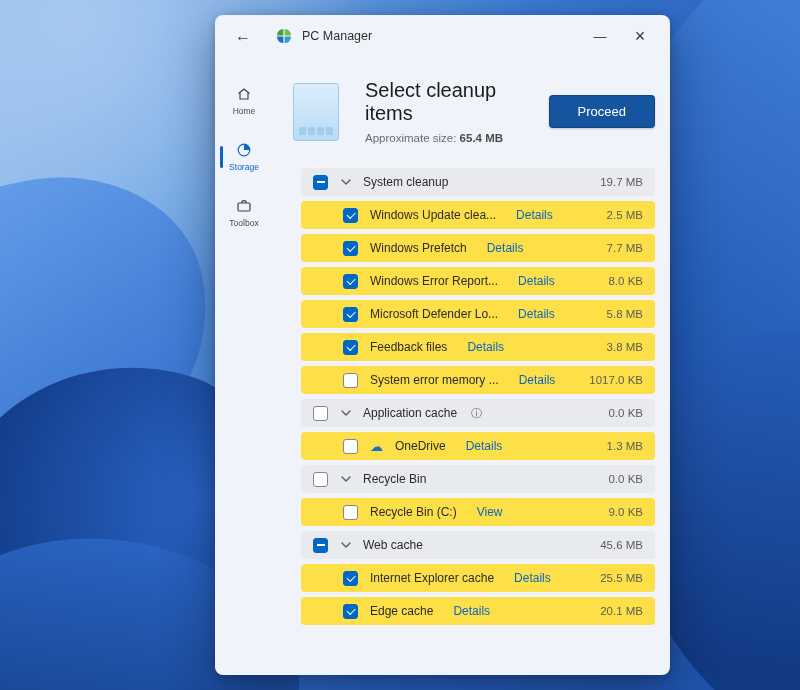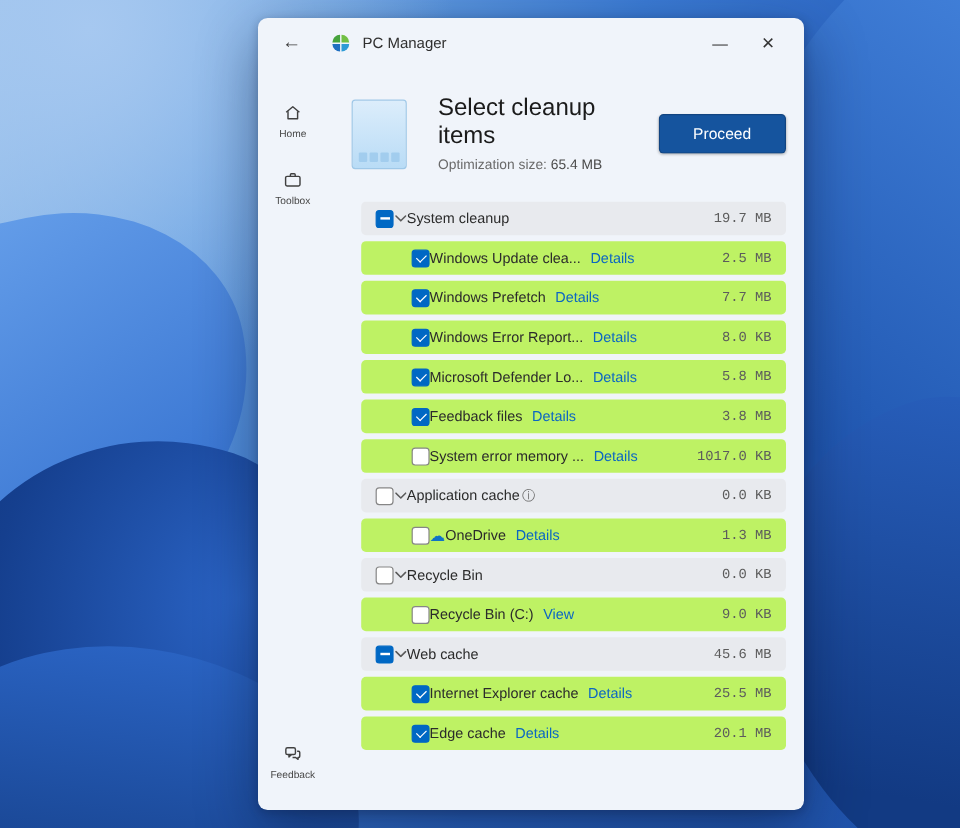--- a/index.html
+++ b/index.html
@@ -58,34 +58,34 @@
   .content { flex:1; min-width:0; display:flex; flex-direction:column; padding:12px 15px 0 20px; }
   .cheader { display:flex; align-items:center; gap:16px; padding:10px 0 24px 0; flex:0 0 auto; }
   .illus { width:46px; height:58px; border-radius:3px; position:relative; flex:0 0 auto;
            background:linear-gradient(#dcedfb,#b9dcf6); border:1px solid #9fc8e8;
            display:flex; align-items:flex-end; justify-content:center; padding-bottom:5px; }
   .illus .chips { display:flex; gap:2px; }
   .illus .chips span { width:7px; height:8px; background:#a2cdee; border-radius:1px; display:block; }
   .cheader-text { flex:1; min-width:0; padding-left:10px; }
   .cheader-text h1 { font-size:20px; font-weight:500; color:#1b1b1b; margin-bottom:7px; }
   .subtitle { font-size:11.5px; color:#6a6a6a; }
-  .subtitle .val { color:#4a4a4a; }
+  .subtitle .val { color:#4a4a4a;font-weight:bold; }
   .proceed { flex:0 0 auto; background:#15549e; color:#fff; font-size:13px; border:1px solid rgba(0,0,0,.18);
              border-radius:4px; padding:8px 28px; cursor:pointer; box-shadow:0 1px 2px rgba(0,0,0,.2);
              font-family:"Liberation Sans", sans-serif; }
 
   
   .list { flex:1; min-height:0; overflow:hidden; padding-left:8px; }
-  .row { height:28px; margin-bottom:5px; border-radius:4px; display:flex; align-items:center; gap:0;
+  .row { height:28px; margin-bottom:5px; border-radius:4px; display:flex; align-items:center; gap:12px;
          padding:0 12px; cursor:default; }
   .row-group { background:#e8eaee; padding-left:12px; }
-  .row-item  { background:#bef264; padding-left:42px; }
+  .row-item  { background:#fde047; padding-left:42px; }
   .row-label { font-size:12px; color:#2b2b2b; white-space:nowrap; }
   .row-link { font-size:12px; color:#0b66c3; margin-left:8px; cursor:pointer; text-decoration:none; }
-  .row-size { margin-left:auto; font-size:11.5px; color:#5c5c5c; white-space:nowrap;font-family:Liberation Mono, monospace; }
+  .row-size { margin-left:auto; font-size:11.5px; color:#5c5c5c; white-space:nowrap; }
   .info { font-size:11px; color:#6b6b6b; margin-left:2px; cursor:pointer; }
   .cloud { font-size:13px; color:#1173c6; line-height:1; }
   .chevron { margin:0 0 0 1px; cursor:pointer; }
 
   .checkbox { width:15px; height:15px; flex:0 0 auto; border:1px solid #868686; border-radius:3px;
               background:#fff; position:relative; cursor:pointer; }
   .checkbox.checked, .checkbox.indeterminate { background:#0068c4; border-color:#0068c4; }
   .checkbox.checked::after { content:""; position:absolute; left:2.5px; top:3.5px; width:7px; height:3.5px;
               border-left:1.8px solid #fff; border-bottom:1.8px solid #fff; transform:rotate(-45deg); }
   .checkbox.indeterminate::after { content:""; position:absolute; left:2.5px; top:5.5px; width:8px;
@@ -125,59 +125,58 @@
 
         <div class="side-item">
           <svg width="16" height="16" viewBox="0 0 16 16" fill="none" stroke="#404040" stroke-width="1.2" stroke-linejoin="round">
             <path d="M2.5 7.5 L8 3 L13.5 7.5"></path>
               <path d="M4 6.8 V13 H12 V6.8"></path>
           </svg>
           <span class="lbl">Home</span>
         </div>
 
 
+        <div class="side-item active">
+          <svg width="16" height="16" viewBox="0 0 16 16">
+            <circle cx="8" cy="8" r="5.8" fill="none" stroke="#0b66c3" stroke-width="1.2"></circle>
+            <path d="M8 8 L8 2.2 A5.8 5.8 0 0 1 13.8 8 Z" fill="#0b66c3"></path>
+          </svg>
+          <span class="lbl">Storage</span>
+        </div>
 
 
         <div class="side-item">
           <svg width="16" height="16" viewBox="0 0 16 16" fill="none" stroke="#404040" stroke-width="1.2" stroke-linejoin="round">
             <rect x="2" y="5" width="12" height="8" rx="1.2"></rect>
               <path d="M6 5 V3.6 A0.8 0.8 0 0 1 6.8 2.8 H9.2 A0.8 0.8 0 0 1 10 3.6 V5"></path>
           </svg>
           <span class="lbl">Toolbox</span>
         </div>
 
         <div class="side-spacer"></div>
 
 
-        <div class="side-item">
-          <svg width="16" height="16" viewBox="0 0 16 16" fill="none" stroke="#404040" stroke-width="1.2" stroke-linejoin="round">
-            <rect x="2.2" y="3.2" width="8" height="5.6" rx="1.4"></rect>
-            <path d="M4.8 8.8 V10.8 L6.9 8.8"></path>
-            <path d="M11.6 6 h1.2 a1 1 0 0 1 1 1 v3.2 a1 1 0 0 1 -1 1 h-0.4 v1.6 l-2 -1.6 h-2.6"></path>
-          </svg>
-          <span class="lbl">Feedback</span>
-        </div>
 
       </div>
 
       <div class="content">
 
         <div class="cheader">
           <div class="illus">
             <span class="chips">
                 <span></span>
                 <span></span>
                 <span></span>
                 <span></span>
               </span>
           </div>
           <div class="cheader-text">
             <h1>Select cleanup items</h1>
             <div class="subtitle">
-              <span>Optimization size:</span>
+              <span>Approximate size:</span>
               <span class="val">65.4 MB</span>
             </div>
           </div>
           <button class="proceed">Proceed</button>
         </div>
 
         <div class="list">
             <div class="row row-group">
     <span class="checkbox indeterminate"></span>
     <svg class="chevron" width="10" height="6" viewBox="0 0 10 6">

